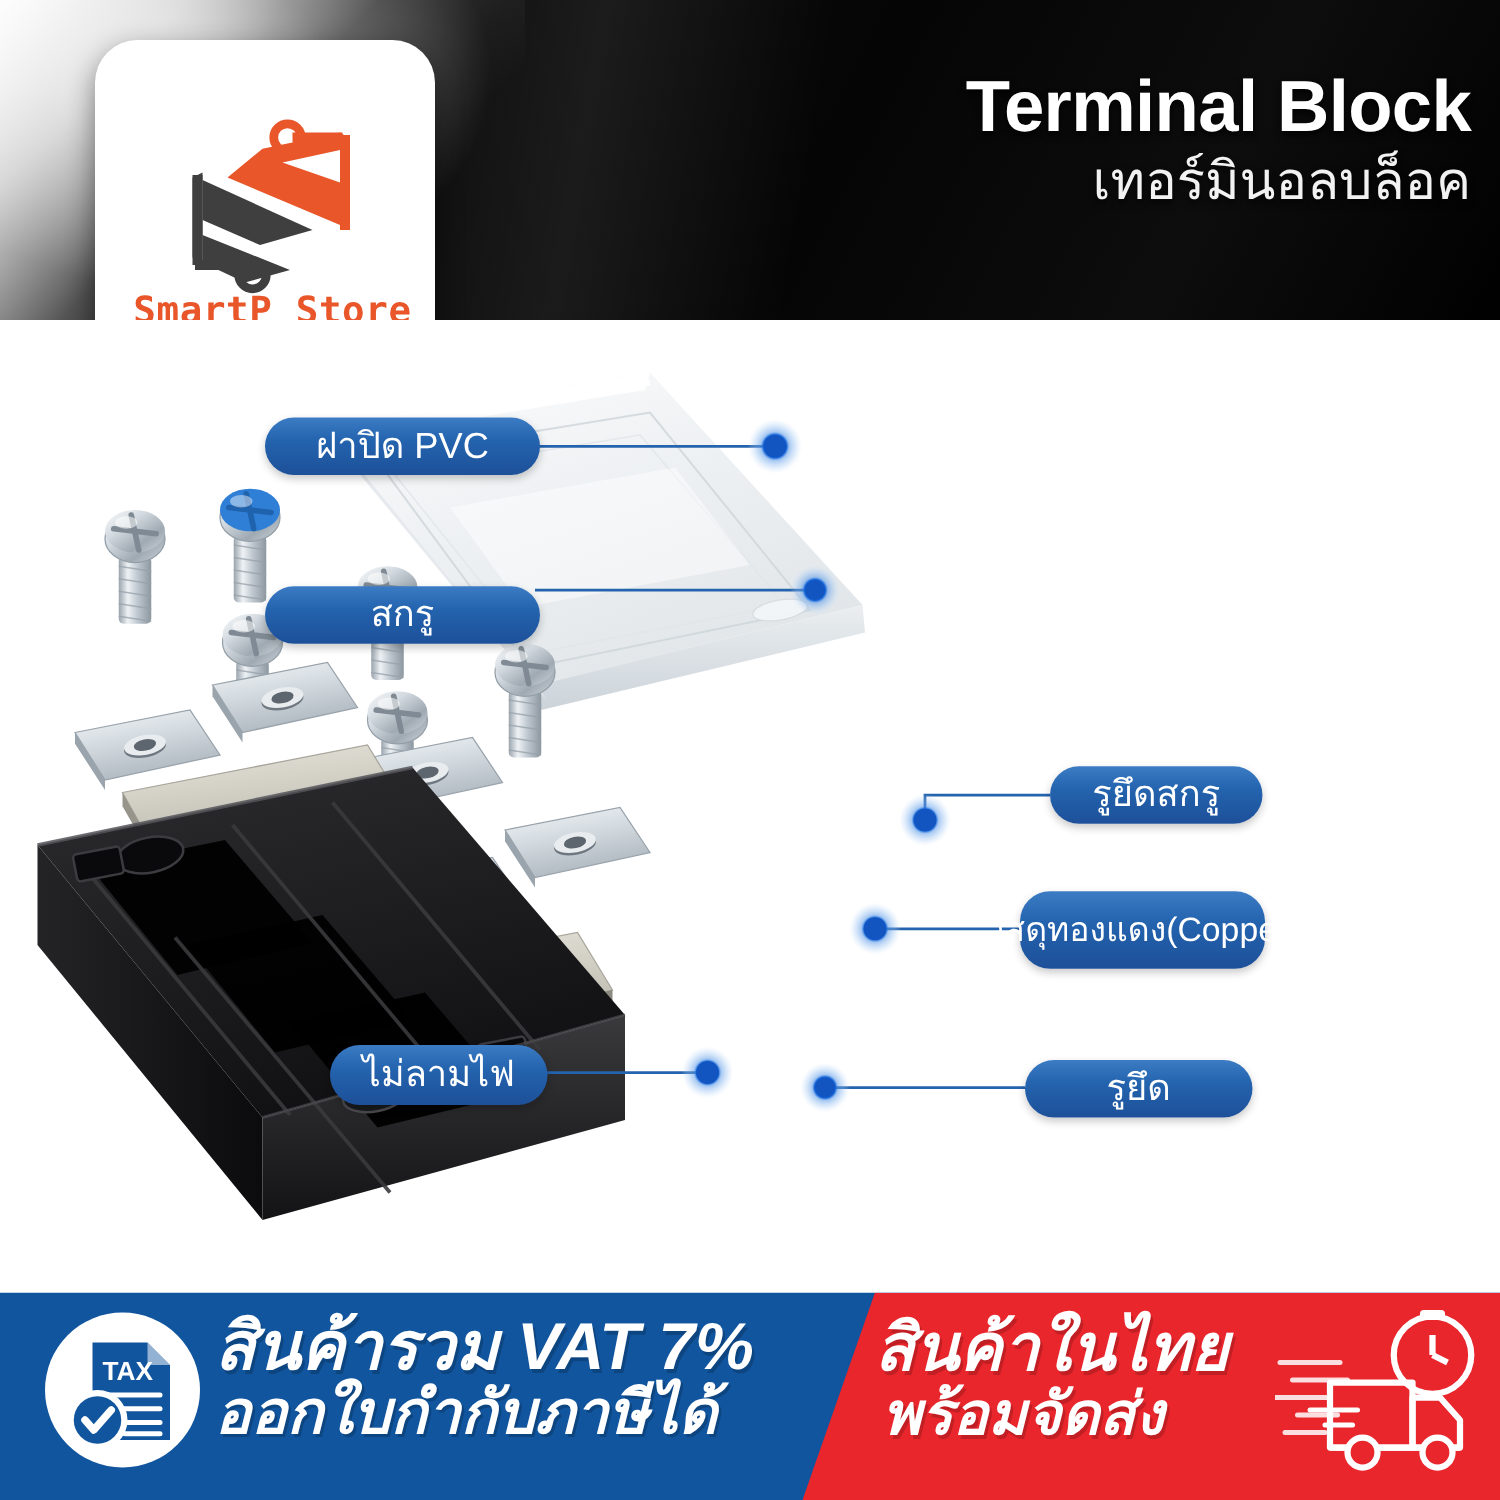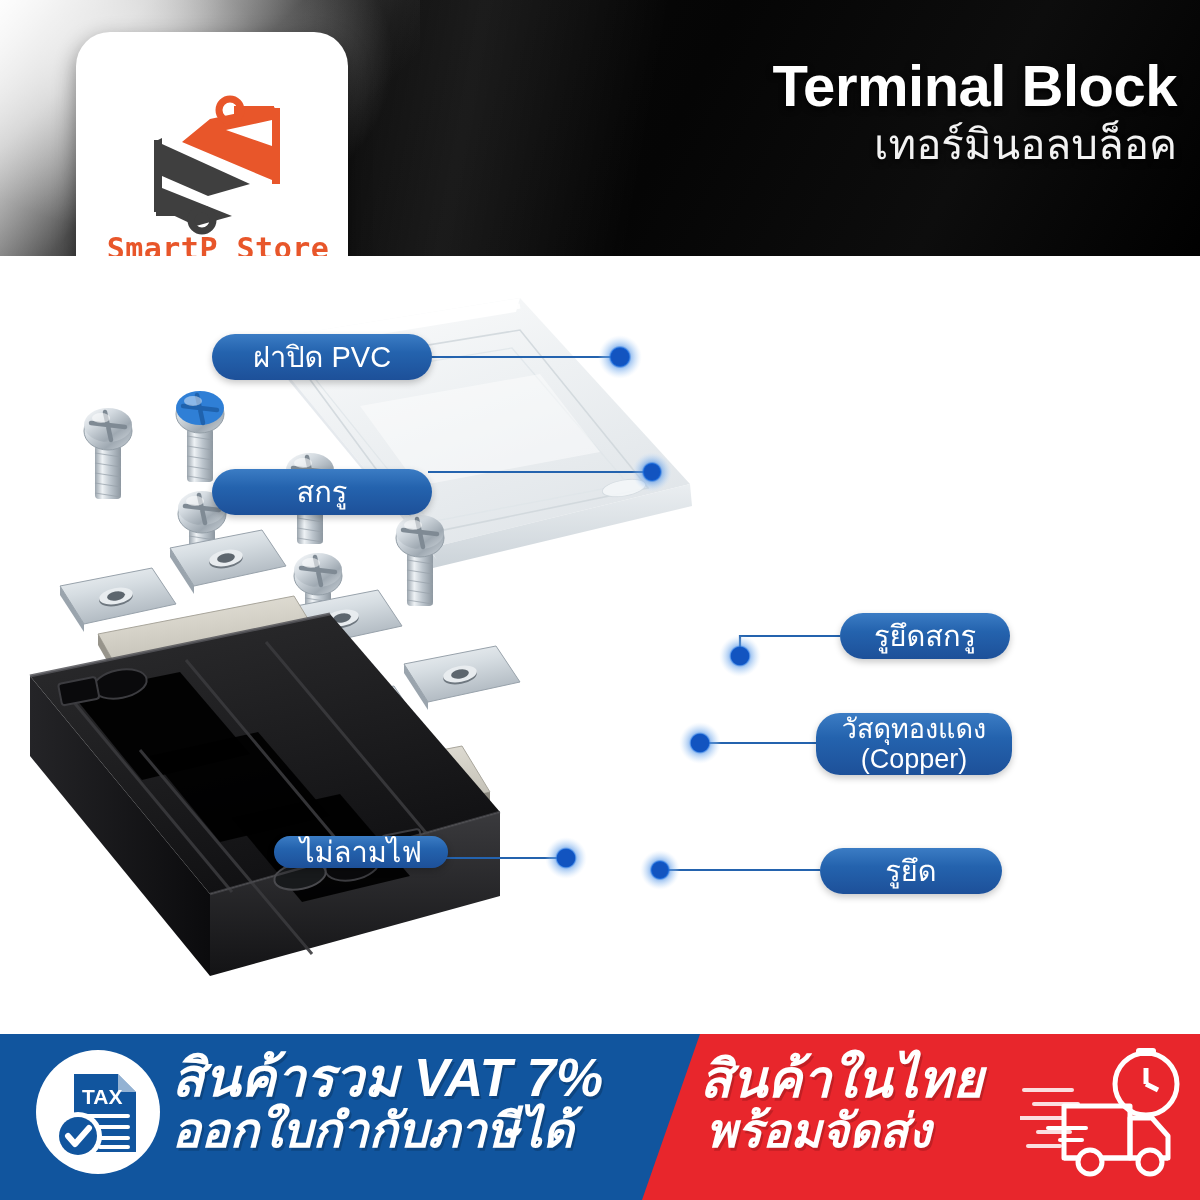--- a/index.html
+++ b/index.html
@@ -436,26 +436,26 @@
     </div>
 
     <div class="pill" style="left:212px;top:193px;width:220px;height:46px;margin-top:20px;">
       <span class="pill-t1">สกรู</span>
     </div>
 
     <div class="pill" style="left:840px;top:357px;width:170px;height:46px;">
       <span class="pill-t1">รูยึดสกรู</span>
     </div>
 
-    <div class="pill" style="left:816px;top:457px;width:196px;height:62px;flex-direction:column;border-radius:24px;">
+    <div class="pill" style="left:816px;top:457px;width:196px;height:62px;flex-direction:row;border-radius:24px;">
       <span class="pill-t2">วัสดุทองแดง</span>
       <span class="pill-t2">(Copper)</span>
     </div>
 
-    <div class="pill" style="left:274px;top:580px;width:174px;height:32px;">
+    <div class="pill" style="left:264px;top:580px;width:174px;height:48px;">
       <span class="pill-t1">ไม่ลามไฟ</span>
     </div>
 
     <div class="pill" style="left:820px;top:592px;width:182px;height:46px;">
       <span class="pill-t1">รูยึด</span>
     </div>
   </div>
 
   <div class="banner">
     <div class="banner-blue"></div>

